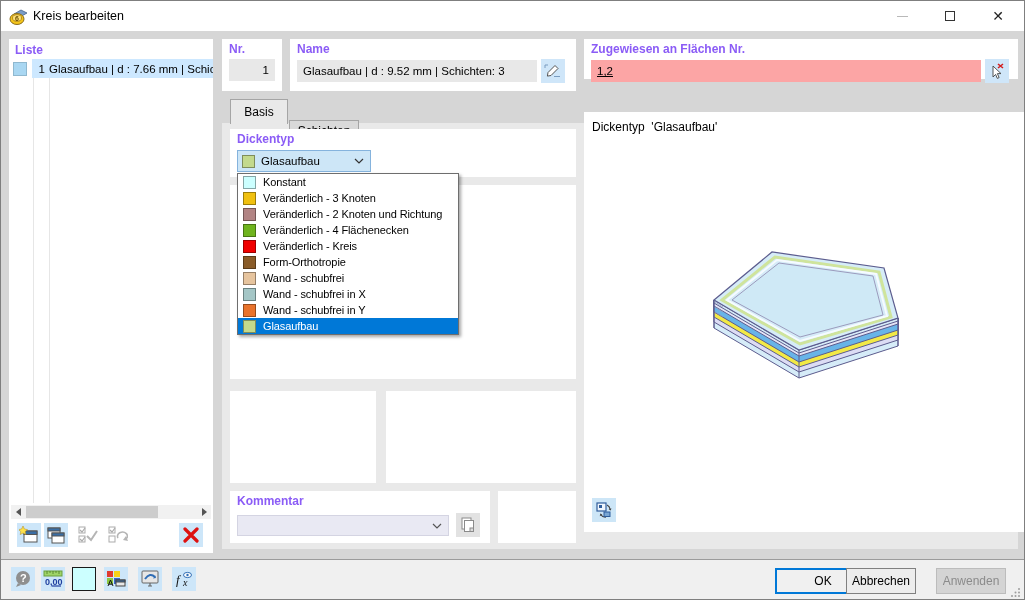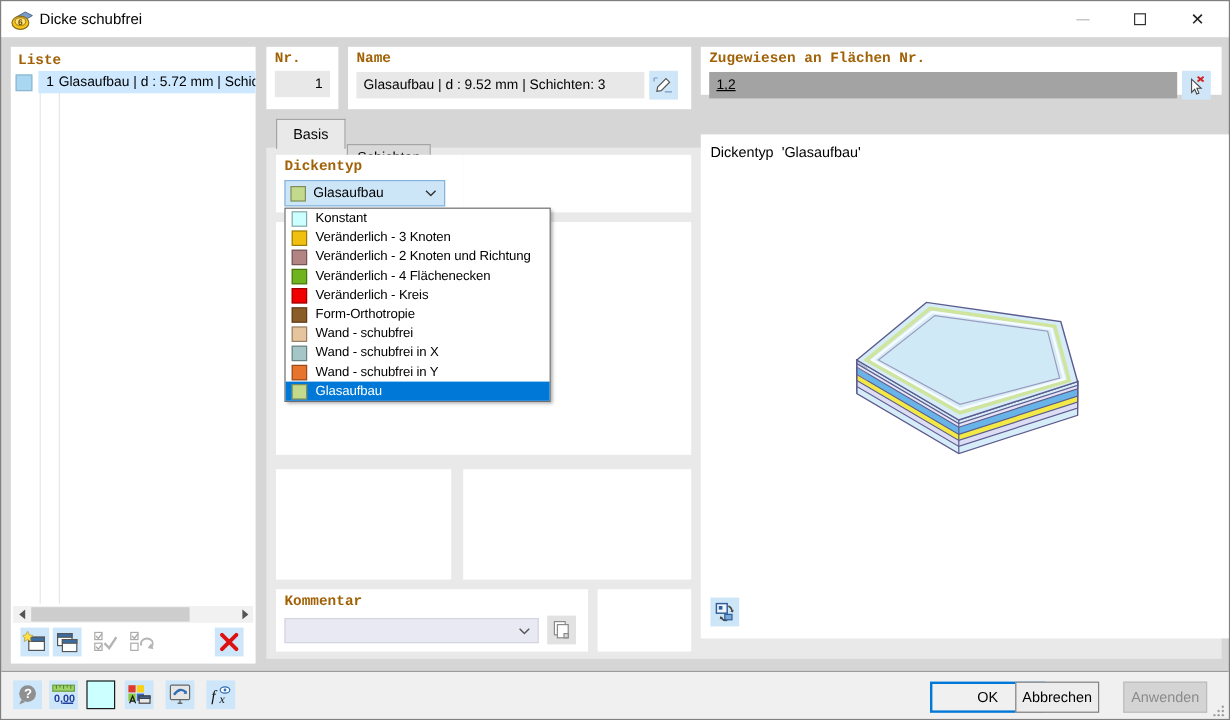--- a/index.html
+++ b/index.html
@@ -11,40 +11,40 @@
   
   .titlebar{left:0;top:0;width:1023px;height:30px;background:#fff;}
   .title-text{left:32px;top:8px;font-size:12.5px;}
   .winbtn{top:0;width:46px;height:30px;display:flex;align-items:center;justify-content:center;cursor:default;}
   .minglyph{width:11px;height:1px;background:#b9b9b9;}
   .maxglyph{width:10px;height:10px;border:1px solid #333;}
   .closeglyph{font-size:14px;color:#222;line-height:1;}
   
   .white{background:#ffffff;}
   .contentbg{left:221px;top:122px;width:796px;height:426px;background:#e9e9e9;}
-  .grouplabel{color:#a16207;font-weight:700;font-size:12px;font-family:Liberation Mono, monospace;}
+  .grouplabel{color:#8b5cf6;font-weight:700;font-size:12px;}
   
   .liste{left:8px;top:38px;width:204px;height:514px;background:#fff;}
   .lrow{position:absolute;left:0;top:20px;width:204px;height:19px;display:flex;align-items:center;overflow:hidden;}
   .lsw{width:14px;height:14px;margin-left:4px;border:1px solid #8fb8cf;flex:0 0 14px;}
   .lsel{flex:1;height:19px;background:#cde8ff;display:flex;align-items:center;margin-left:5px;overflow:hidden;}
   .lnum{width:13px;text-align:right;font-size:11.5px;flex:0 0 13px;}
   .ltxt{margin-left:4px;font-size:11.5px;white-space:nowrap;}
   .colline{position:absolute;width:1px;background:#e6e6e6;top:20px;height:444px;}
   .hscroll{position:absolute;left:2px;top:466px;width:200px;height:14px;background:#f1f1f1;display:flex;align-items:center;}
   .scrollarrow{width:14px;height:14px;display:flex;align-items:center;justify-content:center;}
   .tri-l{width:0;height:0;border-top:4px solid transparent;border-bottom:4px solid transparent;border-right:5px solid #555;}
   .tri-r{width:0;height:0;border-top:4px solid transparent;border-bottom:4px solid transparent;border-left:5px solid #555;}
   .thumb{position:absolute;left:15px;top:1px;width:132px;height:12px;background:#cdcdcd;}
   .tbtn{position:absolute;width:24px;height:24px;background:#cde6f9;display:flex;align-items:center;justify-content:center;}
   .tbtn.disabled{background:transparent;}
   
   .fieldbox{background:#fff;padding:3px 7px;}
   .rofield{background:#e8e8e8;height:22px;display:flex;align-items:center;padding:0 6px;font-size:11.5px;}
-  .edfield{background:#a3a3a3;height:22px;display:flex;align-items:center;padding:0 6px;font-size:11.5px;text-decoration:underline;}
+  .edfield{background:#fca5a5;height:22px;display:flex;align-items:center;padding:0 6px;font-size:11.5px;text-decoration:underline;}
   .sqbtn{width:24px;height:24px;background:#cfe6f9;display:flex;align-items:center;justify-content:center;}
   
   .tab{position:absolute;display:flex;align-items:center;justify-content:center;border:1px solid #a5a5a5;font-size:12px;}
   .tab.active{background:#e9e9e9;border-bottom:none;z-index:3;}
   .tab.inactive{background:#d9d9d9;margin-top:18px;}
   
   .combo{display:flex;align-items:center;position:relative;cursor:default;}
   .combo .sw{width:13px;height:13px;border:1px solid rgba(0,0,0,.35);margin:0 6px 0 4px;flex:0 0 13px;}
   .combo .chev{position:absolute;right:6px;top:50%;transform:translateY(-50%);}
   .combo-blue{background:#cde6f7;border:1px solid #85b3dd;font-size:11.5px;}
@@ -70,21 +70,21 @@
 </head>
 <body>
 
 <div class="abs titlebar">
   <svg class="abs" style="left:8px;top:6px" width="19" height="19" viewBox="0 0 19 19">
     <polygon points="5,7 12,3 18,6 11,10" fill="#7a9cc6" stroke="#44608a" stroke-width="0.8"></polygon>
     <ellipse cx="8" cy="12" rx="7" ry="5.5" fill="#f5c518" stroke="#8a6d1f"></ellipse>
     <ellipse cx="8" cy="11" rx="4.5" ry="3.3" fill="#ffe27a" stroke="#b28a1e"></ellipse>
     <text x="6" y="14" font-size="7" font-weight="bold" fill="#6b4e00">6</text>
   </svg>
-  <span class="abs title-text">Dicke schubfrei</span>
+  <span class="abs title-text">Kreis bearbeiten</span>
   <div class="abs winbtn" style="left:878px">
       <div class="minglyph"></div>
     </div>
   <div class="abs winbtn" style="left:926px">
       <div class="maxglyph"></div>
     </div>
   <div class="abs winbtn" style="left:974px">
       <span class="closeglyph">✕</span>
     </div>
 </div>
@@ -92,21 +92,21 @@
 <div class="abs contentbg"></div>
 
 <div class="abs liste">
   <span class="abs grouplabel" style="left:6px;top:4px">Liste</span>
   <div class="colline" style="left:24px"></div>
   <div class="colline" style="left:40px"></div>
   <div class="lrow">
     <span class="lsw" style="background: rgb(169, 215, 242);"></span>
     <span class="lsel">
       <span class="lnum">1</span>
-      <span class="ltxt">Glasaufbau | d : 5.72 mm | Schic</span>
+      <span class="ltxt">Glasaufbau | d : 7.66 mm | Schic</span>
     </span>
   </div>
   <div class="hscroll">
     <div class="scrollarrow" style="position:absolute;left:0">
         <div class="tri-l"></div>
       </div>
     <div class="thumb"></div>
     <div class="scrollarrow" style="position:absolute;right:0">
         <div class="tri-r"></div>
       </div>

